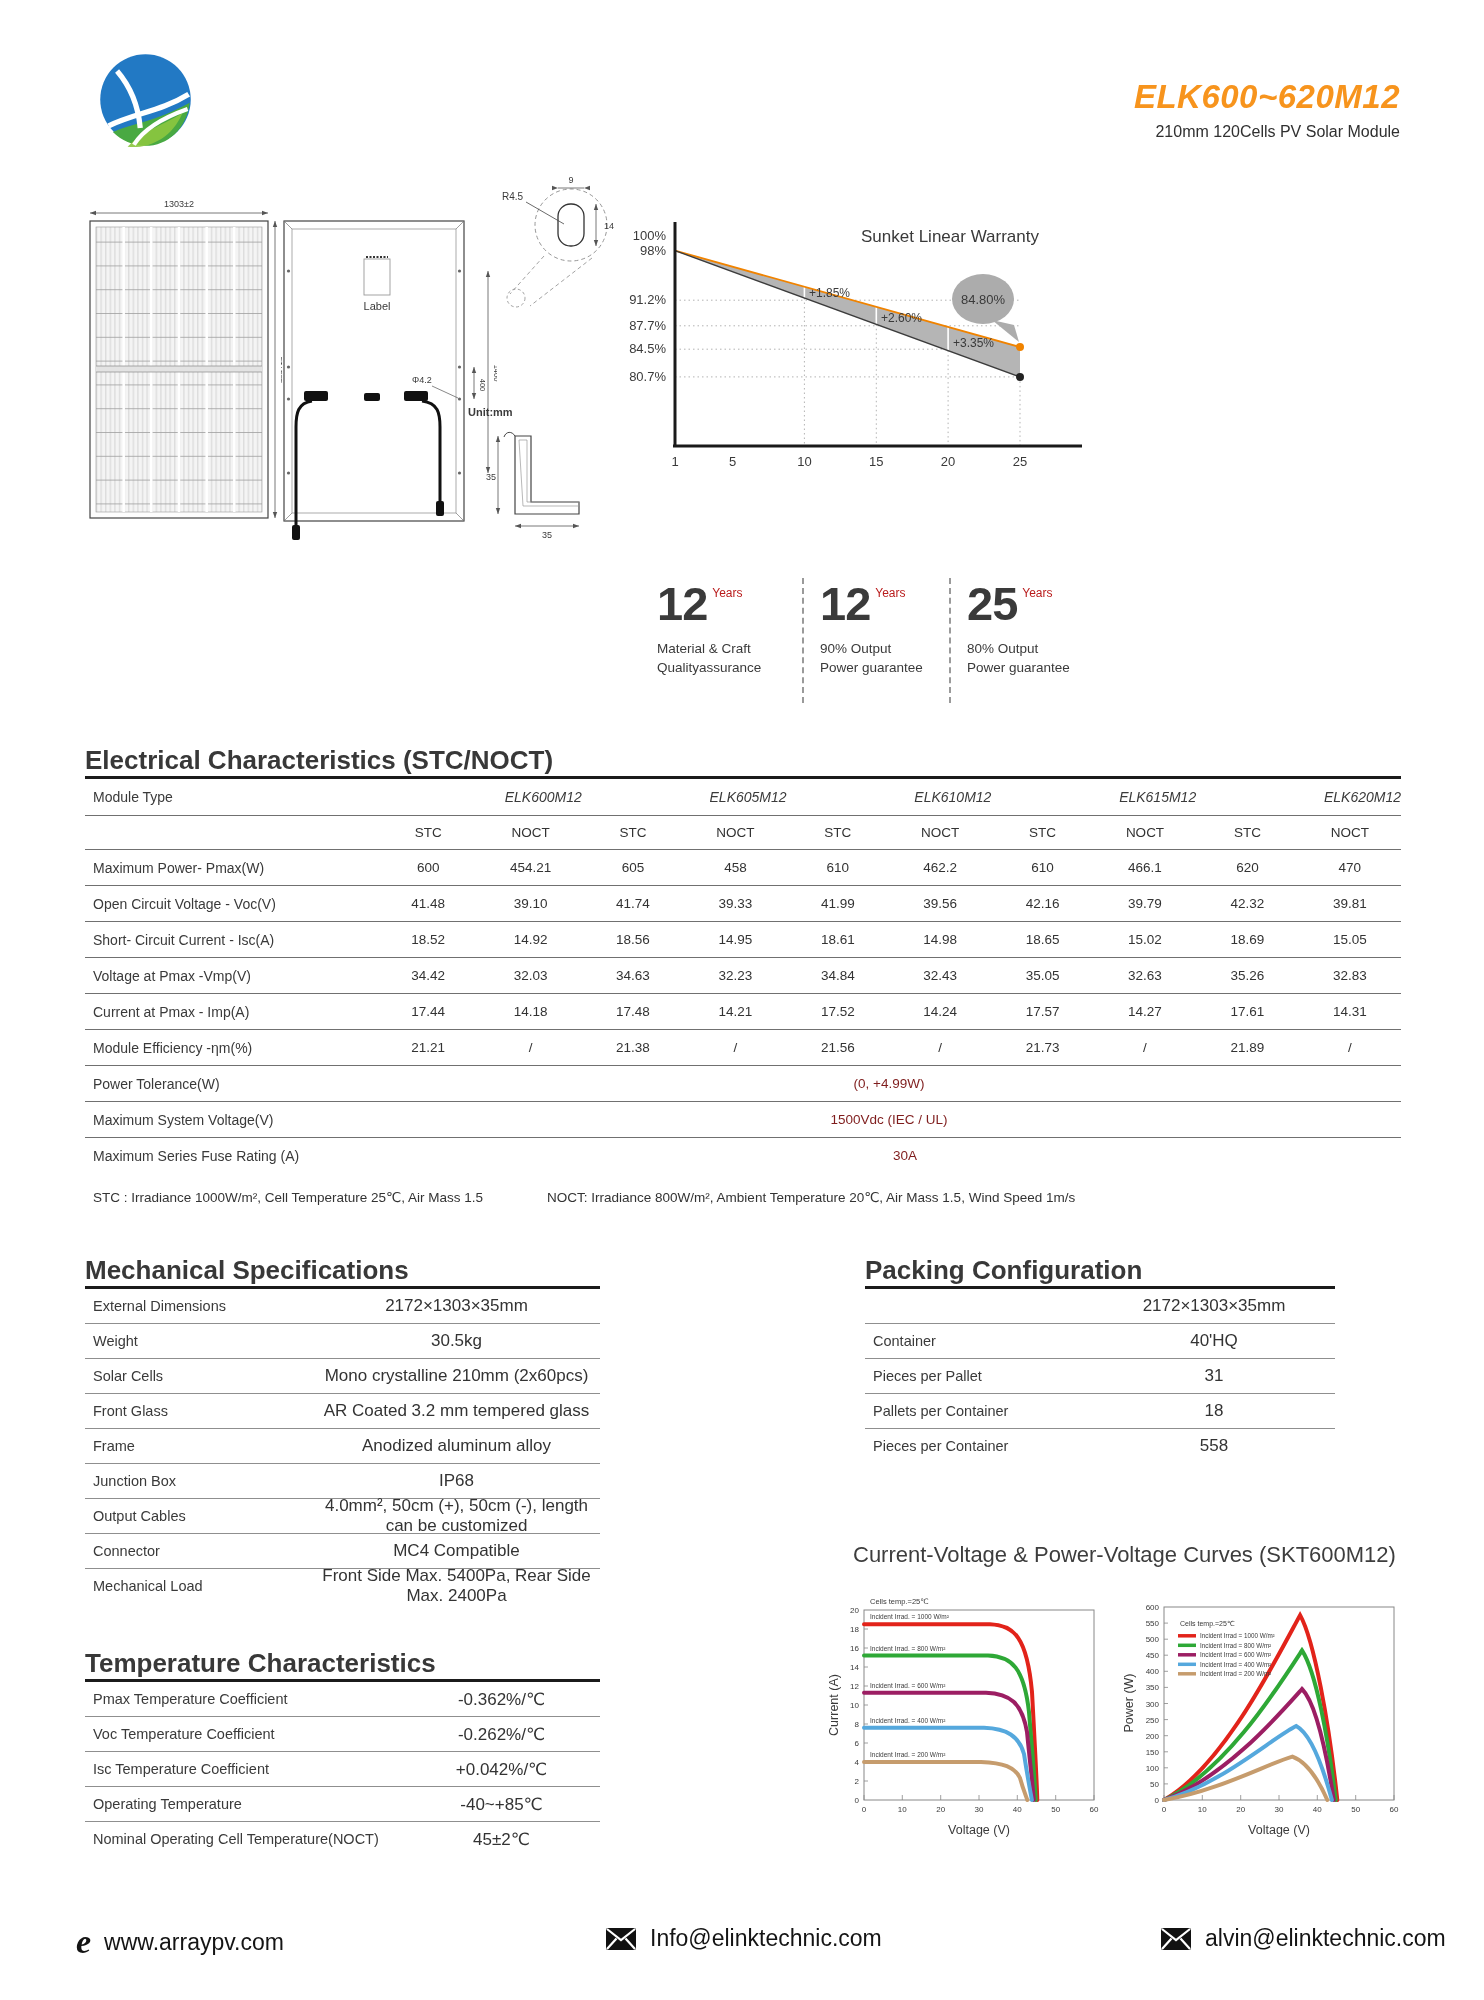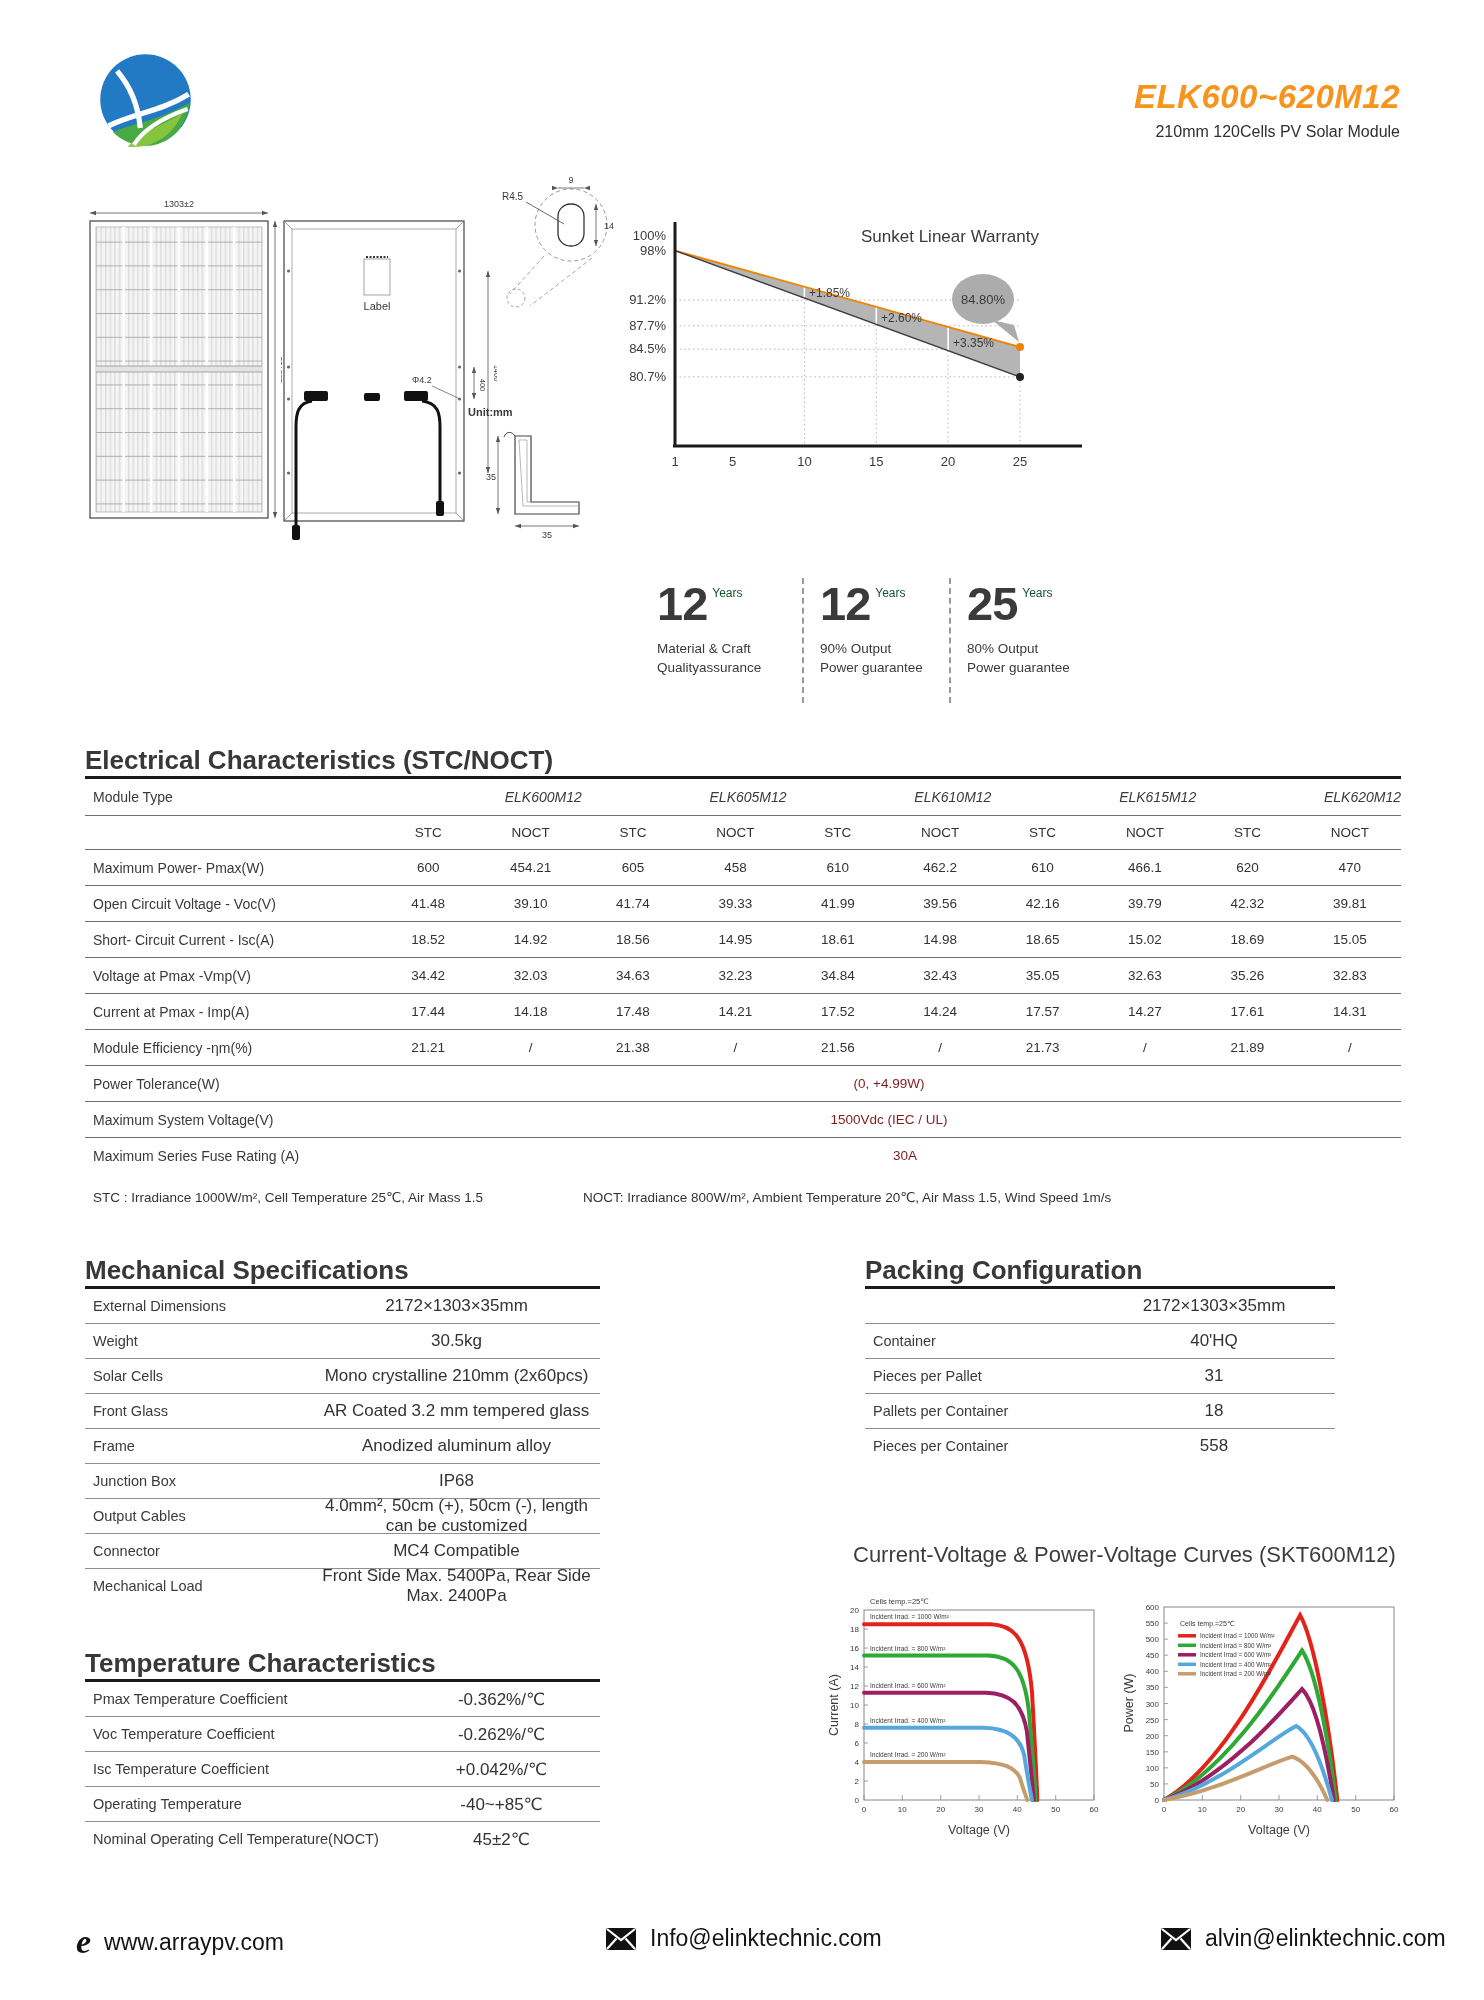--- a/index.html
+++ b/index.html
@@ -22,29 +22,29 @@
   .erow{display:grid;grid-template-columns:292px repeat(5,1fr);align-items:center;height:35px;border-bottom:1px solid #707070;}
   .erow.h1{height:36px;}
   .erow.h2{height:33px;}
   .erow.last{border-bottom:none;gap:32px;}
   .erow.merged{grid-template-columns:292px 1fr;}
   .elabel{padding-left:8px;font-size:14px;}
   .emodel{text-align:right;font-size:14px;font-style:italic;}
   .epair{display:flex;}
   .epair span{flex:1;text-align:center;font-size:13.5px;color:#333;}
   .emval{text-align:center;font-size:13.5px;color:#7f1d1d;}
-  .enote{display:flex;gap:100px;font-size:13.5px;color:#333;margin-top:16px;padding-left:8px;}
+  .enote{display:flex;gap:64px;font-size:13.5px;color:#333;margin-top:16px;padding-left:8px;}
   
   .badges{display:flex;}
   .badge{width:147px;box-sizing:border-box;padding:4px 0 4px 16px;}
   .badge:first-child{padding-left:2px;}
   .badge + .badge{border-left:2px dashed #9a9a9a;}
   .badge-top{display:flex;align-items:flex-start;gap:5px;}
   .badge-num{font-size:47px;font-weight:bold;color:#3a3a3a;line-height:0.95;letter-spacing:-1px;}
-  .badge-unit{font-size:12px;margin-top:4px;color:#14532d;}
+  .badge-unit{font-size:12px;margin-top:4px;color:#b91c1c;}
   .badge-cap{font-size:13.5px;line-height:1.45;margin-top:12px;color:#3a3a3a;}
   
   .foot-item{position:absolute;display:flex;align-items:center;gap:13px;font-size:23px;color:#141414;}
   .e-icon{font-size:34px;font-weight:bold;font-style:italic;font-family:"Liberation Serif","DejaVu Serif",serif;line-height:1;color:#141414;}
   svg text{fill:#3a3a3a;}
 </style>
 </head>
 <body>
 
 <div id="page">

